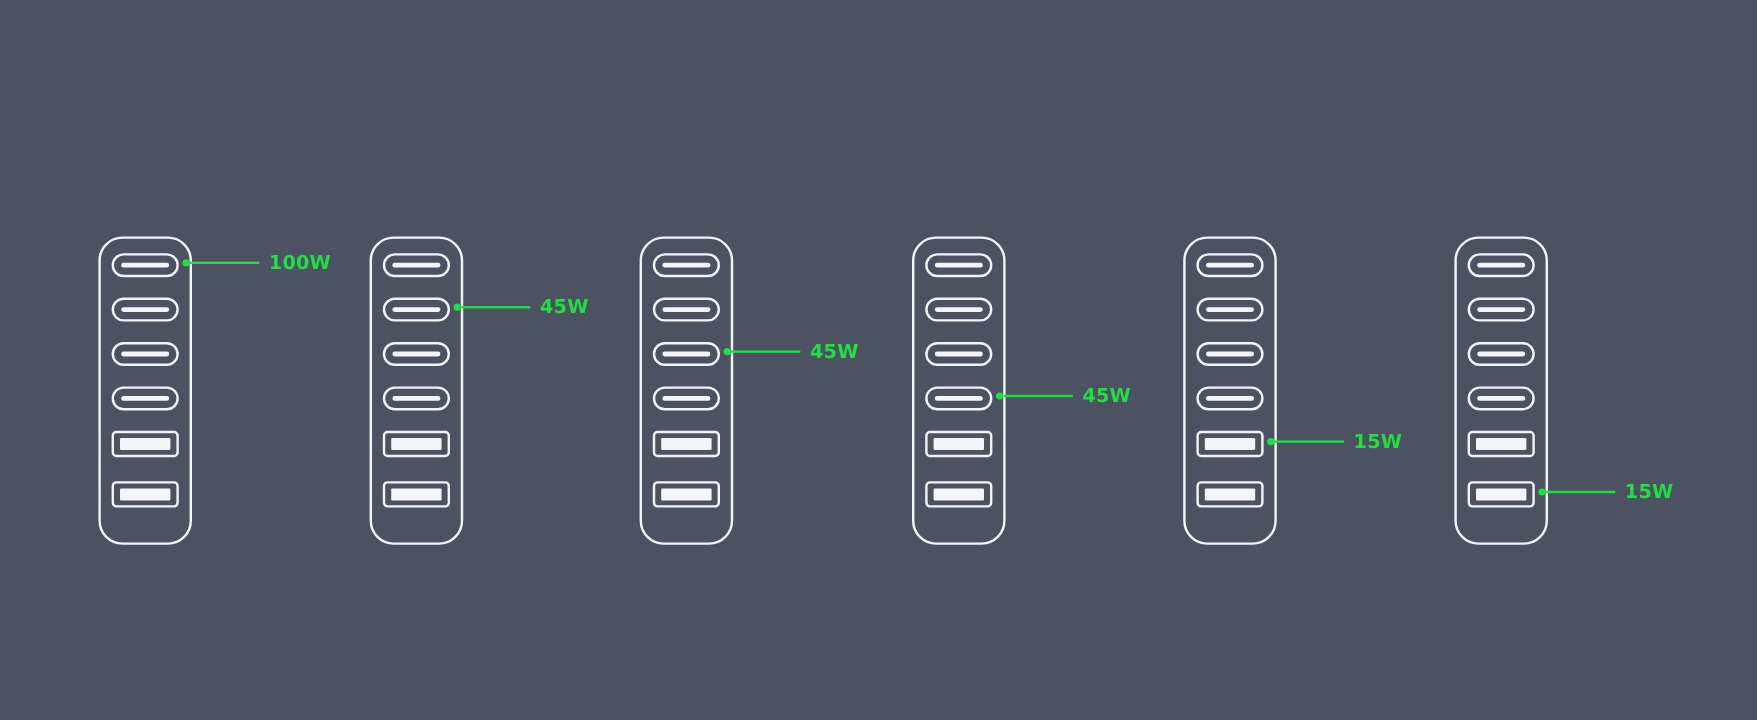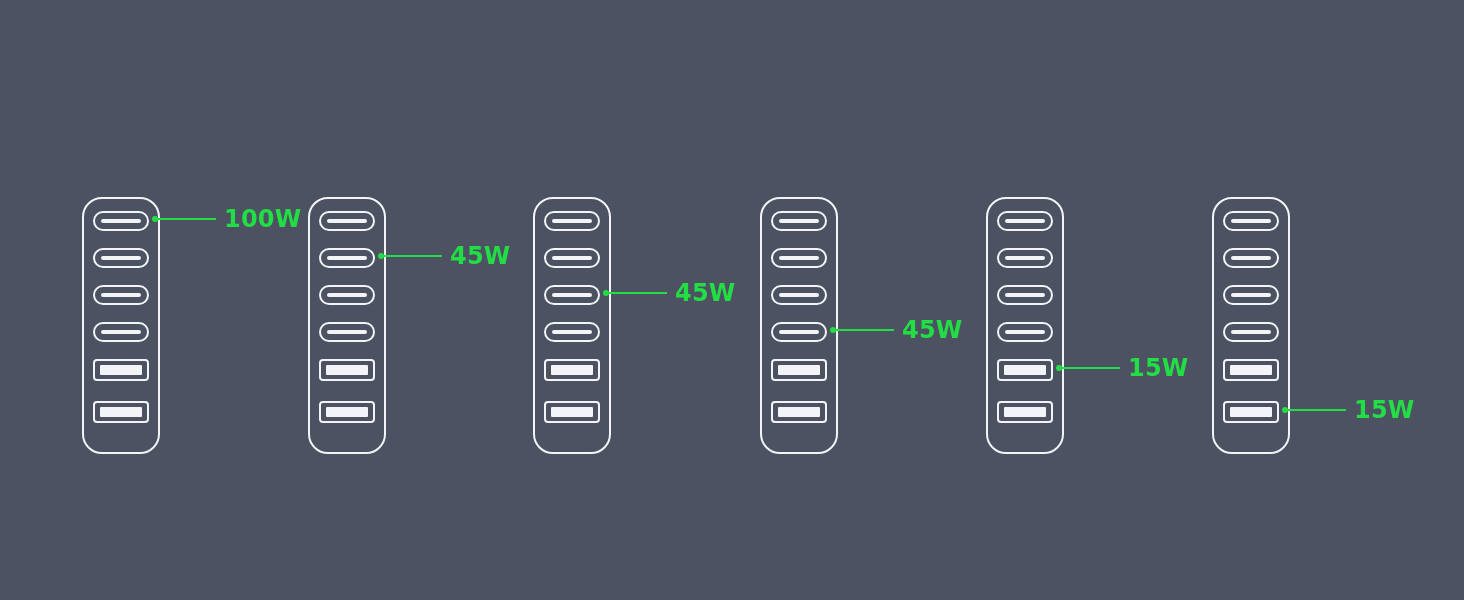--- a/index.html
+++ b/index.html
@@ -79,21 +79,21 @@
     background: #22dd44;
     flex: 0 0 auto;
   }
   .callout .leader {
     height: 2px;
     background: #22dd44;
     flex: 0 0 auto;
   }
   .callout .label {
     color: #22dd44;
-    font-size: 24px;
+    font-size: 16px;
     font-weight: bold;
     letter-spacing: 0.2px;
     white-space: nowrap;
     margin-left: 8px;
     line-height: 1;
   }
 </style>
 </head>
 <body>
 

